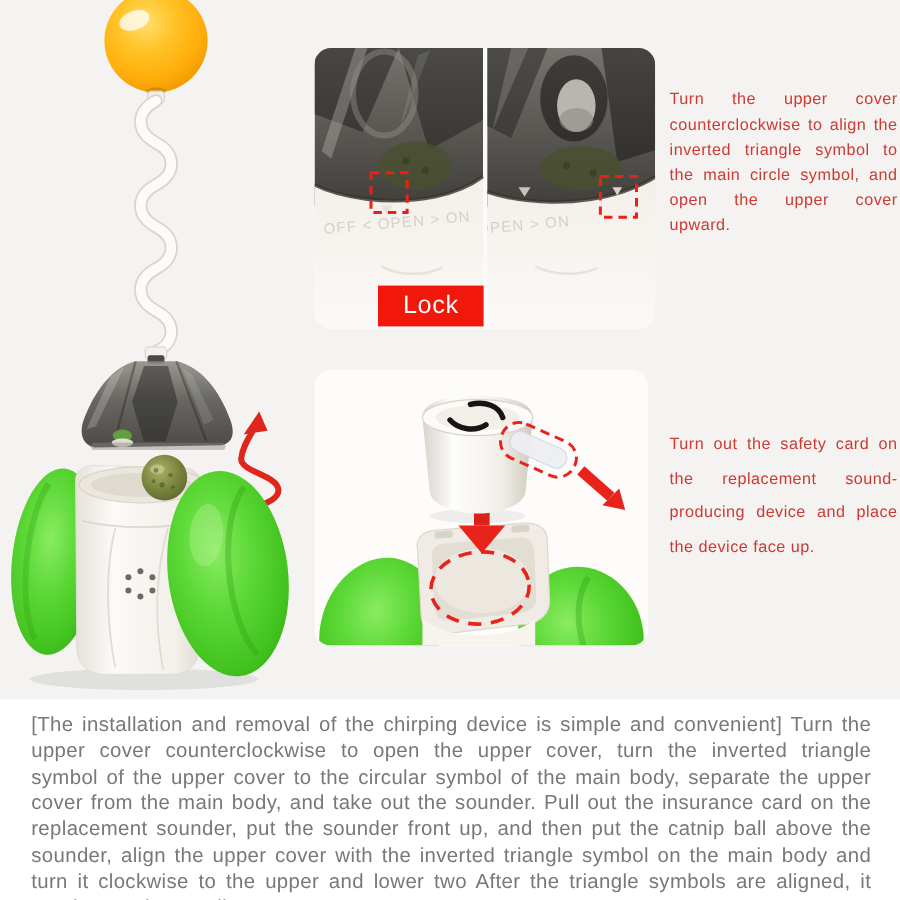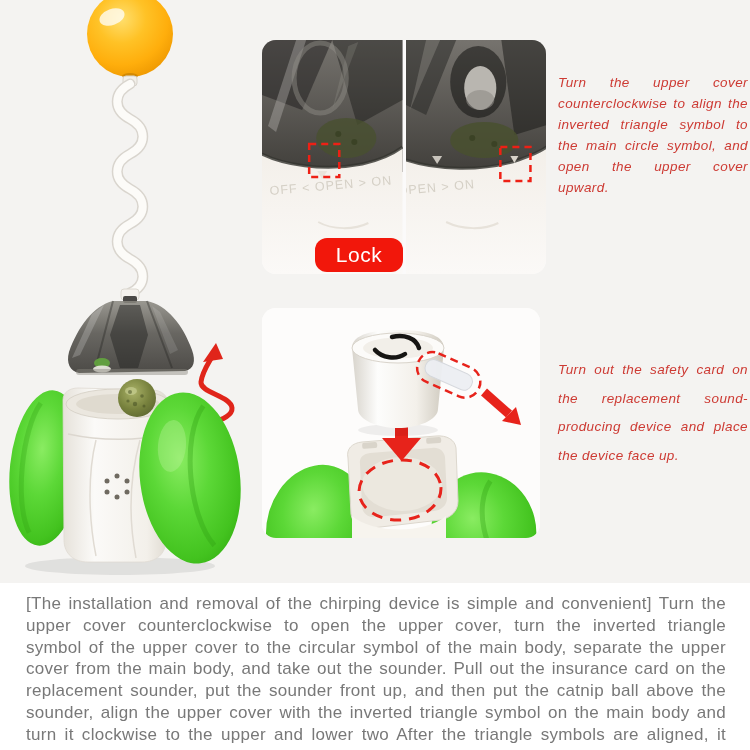--- a/index.html
+++ b/index.html
@@ -3,26 +3,26 @@
 <meta charset="utf-8">
 <style>
   html,body{margin:0;padding:0;}
   body{font-family:"Liberation Sans",sans-serif;background:#ffffff;}
   .page{position:relative;width:750px;height:750px;background:#f4f3f1;overflow:hidden;}
   .product-view{position:absolute;left:0;top:0;width:260px;height:583px;}
   .panel{position:absolute;background:#fdfcfb;border-radius:14px;overflow:hidden;}
   .panel-top{left:262px;top:40px;width:284px;height:234px;display:flex;gap:3px;background:#fbfafa;}
   .panel-top .half{flex:1;position:relative;}
   .panel-mid{left:262px;top:308px;width:278px;height:230px;}
-  .badge{position:absolute;height:34px;border-radius:12px;color:#ffffff;
+  .badge{position:absolute;height:34px;border-radius:0;color:#ffffff;
          font-size:21px;font-weight:500;display:flex;align-items:center;justify-content:center;
          letter-spacing:0.5px;}
   .badge-lock{left:53px;top:198px;width:88px;background:#f2170b;}
   .annot{position:absolute;width:190px;color:#cd3a33;font-size:13.5px;line-height:1.55;
-         text-align:justify;letter-spacing:0.4px;font-style:italic;}
+         text-align:justify;letter-spacing:0.4px;}
   .annot-1{left:558px;top:73px;}
   .annot-2{left:558px;top:356px;line-height:2.12;}
   .footer{position:absolute;left:0;top:583px;width:750px;height:167px;background:#ffffff;}
   .footer-text{margin:10px 24px 0 26px;color:#787878;font-size:17px;line-height:21.8px;
                text-align:justify;letter-spacing:0.3px;word-spacing:1.5px;}
   svg{display:block;}
 </style>
 </head>
 <body>
 

